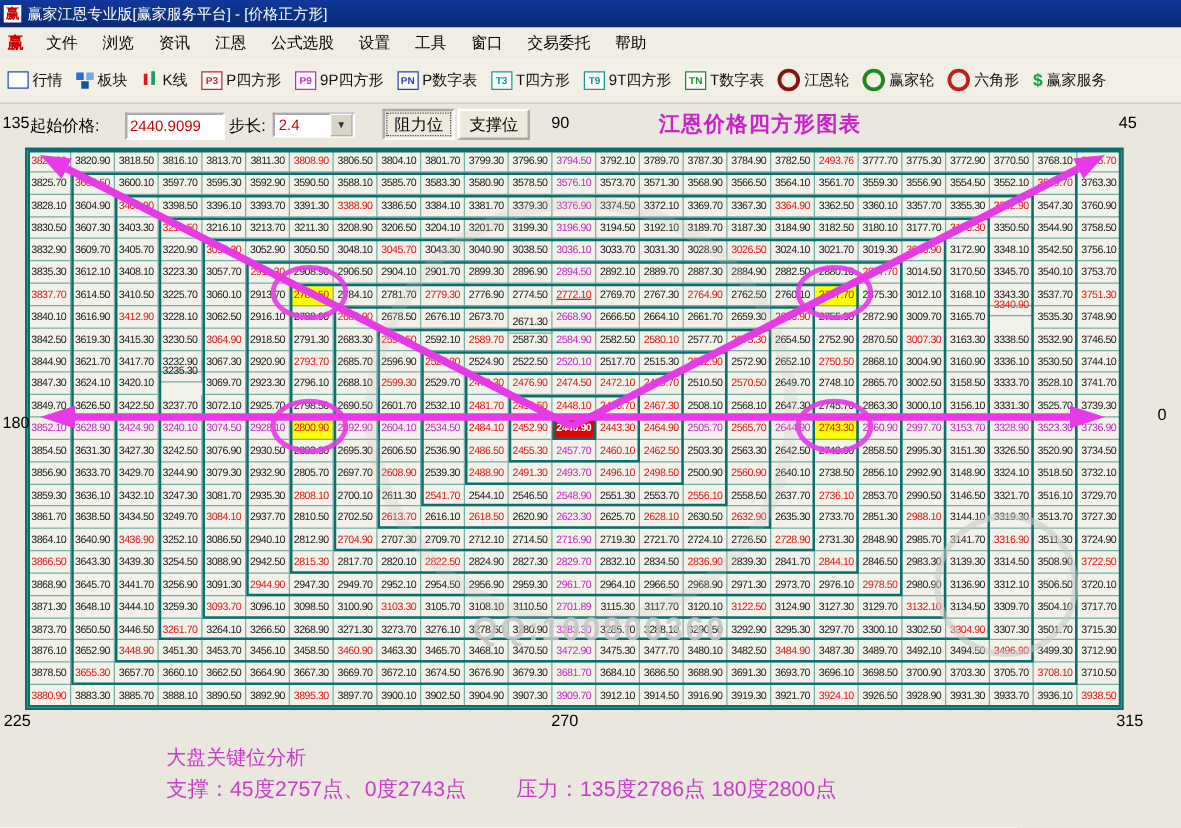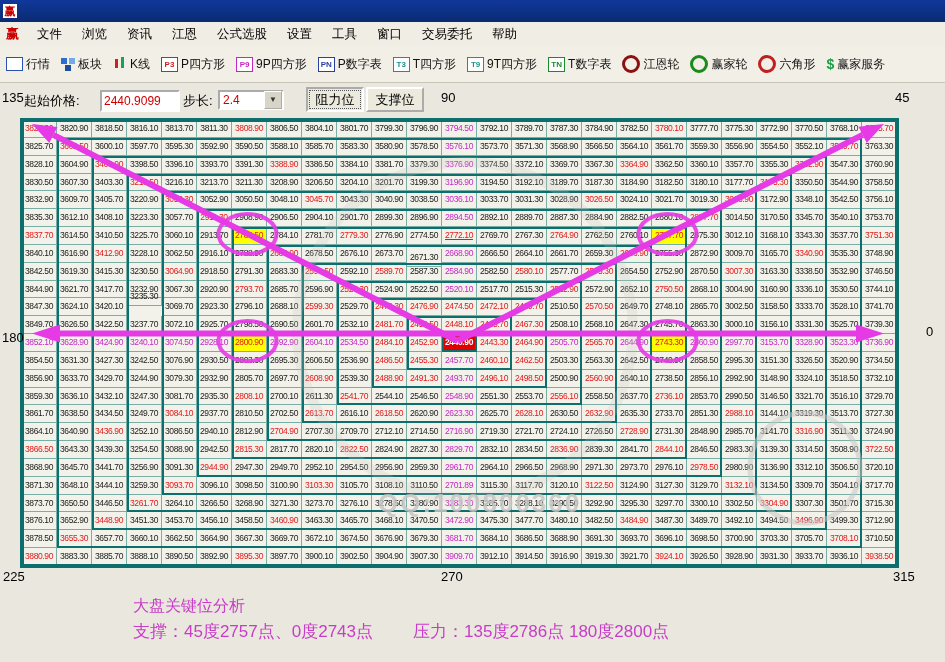--- a/index.html
+++ b/index.html
@@ -63,20 +63,21 @@
   #analysis-detail{position:absolute;left:133px;top:620px;font-size:17px;color:#c83cc8;}
   #analysis-detail .gap{display:inline-block;width:40px;}
 </style>
 </head>
 <body>
 
 <div id="app">
 
   <div id="titlebar">
     <span class="appicon">赢</span>
+    <span>赢家江恩专业版[赢家服务平台] - [价格正方形]</span>
   </div>
 
   <div id="menubar">
     <span class="winglyph">赢</span>
   <span class="mitem">文件</span>
       <span class="mitem">浏览</span>
       <span class="mitem">资讯</span>
       <span class="mitem">江恩</span>
       <span class="mitem">公式选股</span>
       <span class="mitem">设置</span>
@@ -169,41 +170,42 @@
 
   <div id="ctl-label1" style="left:24px;top:92px">起始价格:</div>
   <input id="start-input" value="2440.9099" style="">
   <div id="ctl-label2" style="left:183px;top:92px">步长:</div>
   <div id="step-combo">
     <span class="val">2.4</span>
     <span class="arrow">▼</span>
   </div>
   <button class="winbtn" id="btn-resist">阻力位</button>
   <button class="winbtn" id="btn-support">支撑位</button>
+  <div id="chart-title">江恩价格四方形图表</div>
 
   <div id="grid">
       <div class="cell red" style="left: 0px; top: 0px;">3823.30</div>
       <div class="cell" style="left: 35px; top: 0px;">3820.90</div>
       <div class="cell" style="left: 70px; top: 0px;">3818.50</div>
       <div class="cell" style="left: 105px; top: 0px;">3816.10</div>
       <div class="cell" style="left: 140px; top: 0px;">3813.70</div>
       <div class="cell" style="left: 175px; top: 0px;">3811.30</div>
       <div class="cell red" style="left: 210px; top: 0px;">3808.90</div>
       <div class="cell" style="left: 245px; top: 0px;">3806.50</div>
       <div class="cell" style="left: 280px; top: 0px;">3804.10</div>
       <div class="cell" style="left: 315px; top: 0px;">3801.70</div>
       <div class="cell" style="left: 350px; top: 0px;">3799.30</div>
       <div class="cell" style="left: 385px; top: 0px;">3796.90</div>
       <div class="cell magenta" style="left: 420px; top: 0px;">3794.50</div>
       <div class="cell" style="left: 455px; top: 0px;">3792.10</div>
       <div class="cell" style="left: 490px; top: 0px;">3789.70</div>
       <div class="cell" style="left: 525px; top: 0px;">3787.30</div>
       <div class="cell" style="left: 560px; top: 0px;">3784.90</div>
       <div class="cell" style="left: 595px; top: 0px;">3782.50</div>
-      <div class="cell red" style="left: 630px; top: 0px;">3780.10</div>
+      <div class="cell red" style="left: 630px; top: 0px;">2493.76</div>
       <div class="cell" style="left: 665px; top: 0px;">3777.70</div>
       <div class="cell" style="left: 700px; top: 0px;">3775.30</div>
       <div class="cell" style="left: 735px; top: 0px;">3772.90</div>
       <div class="cell" style="left: 770px; top: 0px;">3770.50</div>
       <div class="cell" style="left: 805px; top: 0px;">3768.10</div>
       <div class="cell red" style="left: 840px; top: 0px;">3765.70</div>
       <div class="cell" style="left: 0px; top: 17.84px;">3825.70</div>
       <div class="cell red" style="left: 35px; top: 17.84px;">3602.50</div>
       <div class="cell" style="left: 70px; top: 17.84px;">3600.10</div>
       <div class="cell" style="left: 105px; top: 17.84px;">3597.70</div>
@@ -368,21 +370,21 @@
       <div class="cell magenta" style="left: 420px; top: 124.88px;">2668.90</div>
       <div class="cell" style="left: 455px; top: 124.88px;">2666.50</div>
       <div class="cell" style="left: 490px; top: 124.88px;">2664.10</div>
       <div class="cell" style="left: 525px; top: 124.88px;">2661.70</div>
       <div class="cell" style="left: 560px; top: 124.88px;">2659.30</div>
       <div class="cell red" style="left: 595px; top: 124.88px;">2656.90</div>
       <div class="cell" style="left: 630px; top: 124.88px;">2755.30</div>
       <div class="cell" style="left: 665px; top: 124.88px;">2872.90</div>
       <div class="cell" style="left: 700px; top: 124.88px;">3009.70</div>
       <div class="cell" style="left: 735px; top: 124.88px;">3165.70</div>
-      <div class="cell red" style="left: 770px; top: 125px;">3340.90</div>
+      <div class="cell red" style="left: 770px; top: 115px;">3340.90</div>
       <div class="cell" style="left: 805px; top: 124.88px;">3535.30</div>
       <div class="cell" style="left: 840px; top: 124.88px;">3748.90</div>
       <div class="cell" style="left: 0px; top: 142.72px;">3842.50</div>
       <div class="cell" style="left: 35px; top: 142.72px;">3619.30</div>
       <div class="cell" style="left: 70px; top: 142.72px;">3415.30</div>
       <div class="cell" style="left: 105px; top: 142.72px;">3230.50</div>
       <div class="cell red" style="left: 140px; top: 142.72px;">3064.90</div>
       <div class="cell" style="left: 175px; top: 142.72px;">2918.50</div>
       <div class="cell" style="left: 210px; top: 142.72px;">2791.30</div>
       <div class="cell" style="left: 245px; top: 142.72px;">2683.30</div>

